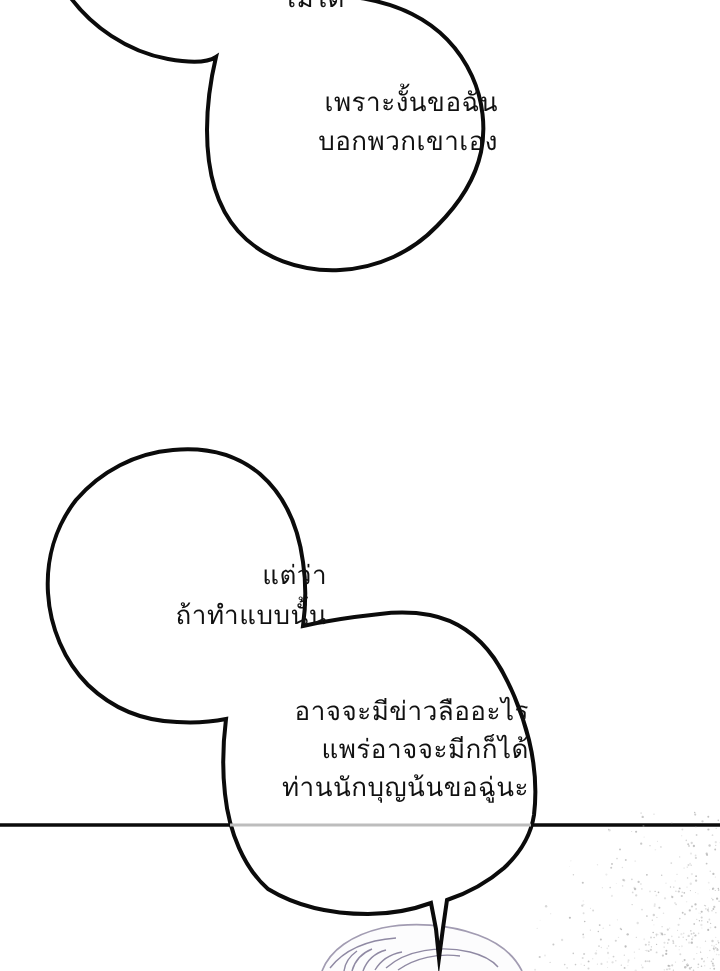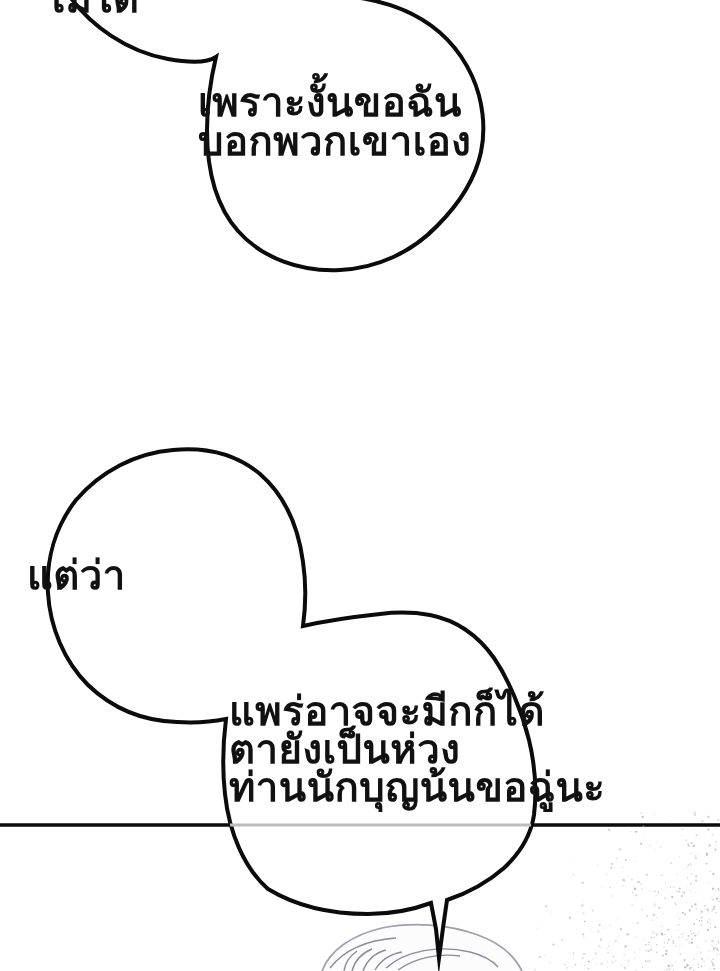--- a/index.html
+++ b/index.html
@@ -12,24 +12,24 @@
     font-family: "Liberation Sans", sans-serif;
   }
   .artwork {
     position: absolute;
     left: 0; top: 0;
     width: 720px; height: 971px;
     display: block;
   }
   .speech-text {
     position: absolute;
-    text-align: left;
+    text-align: right;
     color: var(--text, #111);
-    font-size: 40px;
-    font-weight: 700;
+    font-size: 26px;
+    font-weight: 400;
     letter-spacing: 0.5px;
     white-space: nowrap;
     z-index: 3;
   }
   .speech-text .line { display: block; }
   .bubble-top-main   { left: 198px; top: 83px;  width: 300px; line-height: 39px; }
   .bubble-mid-left   { left: 27px;  top: 555px; width: 300px; line-height: 40px; }
   .bubble-bottom     { left: 229px; top: 692px; width: 300px; line-height: 38px; }
   .bubble-top-partial{ left: 45px;  top: -22px; width: 300px; line-height: 40px; }
 </style>
@@ -459,21 +459,22 @@
     <span class="line">ไม่ได้</span>
   </div>
 
   <div class="speech-text bubble-top-main">
     <span class="line">เพราะงั้นขอฉัน</span>
     <span class="line">บอกพวกเขาเอง</span>
   </div>
 
   <div class="speech-text bubble-mid-left">
     <span class="line">แต่ว่า</span>
+    <span class="line">ถ้าทำแบบนั้น</span>
   </div>
 
   <div class="speech-text bubble-bottom">
+    <span class="line">อาจจะมีข่าวลืออะไร</span>
     <span class="line">แพร่อาจจะมีกก็ได้</span>
-    <span class="line">ตายังเป็นห่วง</span>
     <span class="line">ท่านนักบุญน้นขอฉู่นะ</span>
   </div>
 
 </div>
 
 </body></html>

